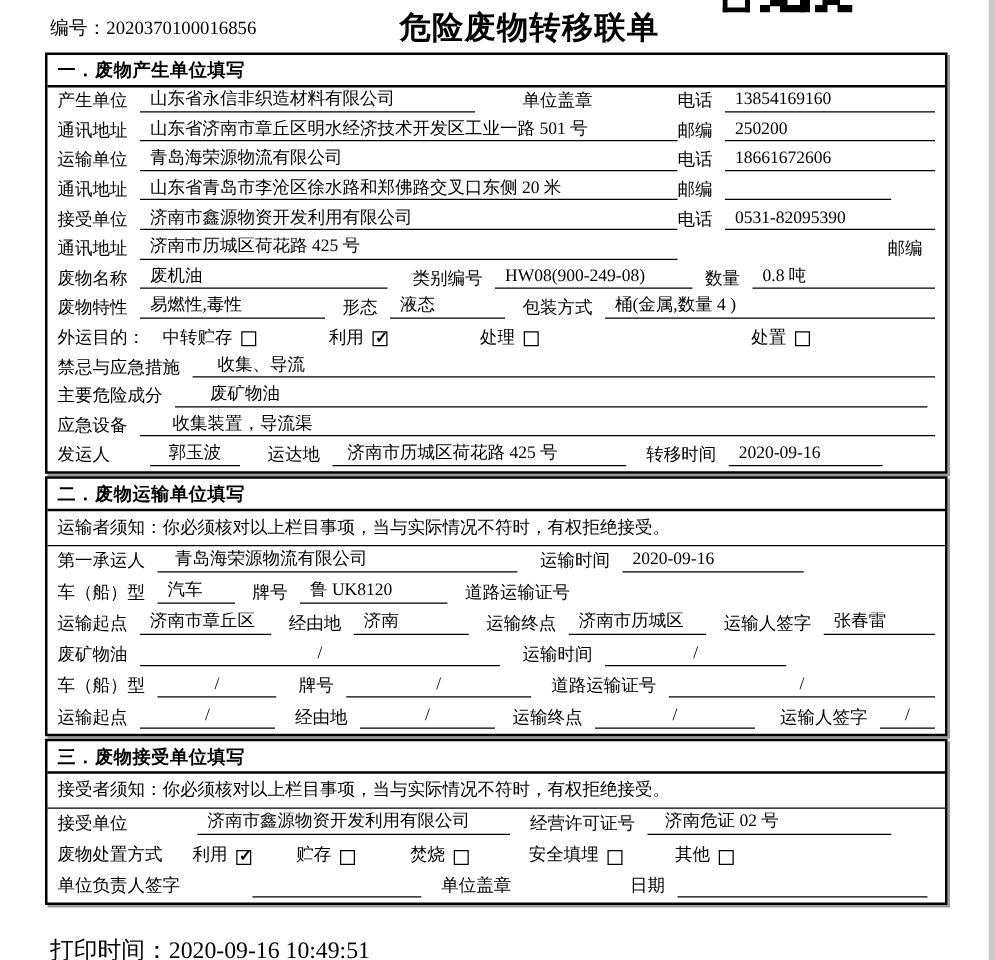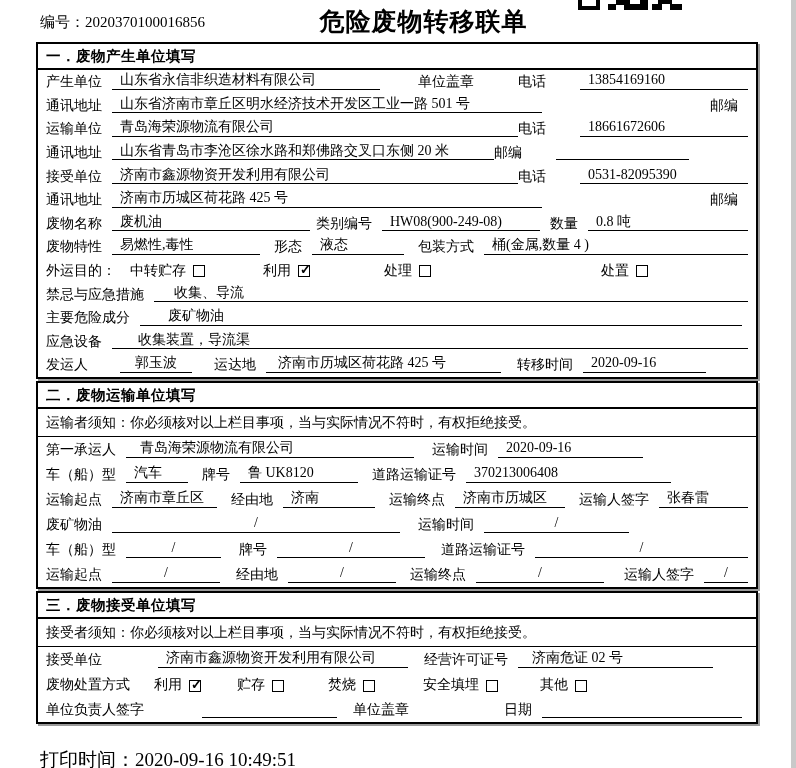--- a/index.html
+++ b/index.html
@@ -47,21 +47,21 @@
   .u {
     display:inline-block;
     border-bottom:1px solid #000;
     white-space:nowrap; overflow:hidden;
     padding:0 2px 1px 8px;
     line-height:1.1;
     min-height:15px;
   }
   .u.c { text-align:center; padding-left:2px; }
   .u.grow { flex:1; }
-  .group { display:flex; align-items:flex-end; margin-left:auto;gap:24px; }
+  .group { display:flex; align-items:flex-end; margin-left:auto; }
   .cb {
     display:inline-block; width:12px; height:12px;
     border:1px solid #000; position:relative;
     margin-left:7px; margin-bottom:1px; flex:none;
   }
   .cb.checked::after {
     content:"✓"; position:absolute; left:1px; top:-4px;
     font-size:13px; font-weight:bold;
   }
   .print-time { position:absolute; top:747px; left:40px; font-size:19px; white-space:nowrap; }
@@ -101,20 +101,21 @@
           <span class="lbl">电话</span>
           <span class="u" style="width:168px">13854169160</span>
         </span>
       </div>
 
       <div class="row">
         <span class="lbl">通讯地址</span>
         <span class="u" style="width:430px">山东省济南市章丘区明水经济技术开发区工业一路 501 号</span>
         <span class="group">
           <span class="lbl">邮编</span>
+          <span class="u" style="width:168px">250200</span>
         </span>
       </div>
 
       <div class="row">
         <span class="lbl">运输单位</span>
         <span class="u" style="width:430px">青岛海荣源物流有限公司</span>
         <span class="group">
           <span class="lbl">电话</span>
           <span class="u" style="width:168px">18661672606</span>
         </span>
@@ -143,21 +144,21 @@
         <span class="lbl">通讯地址</span>
         <span class="u" style="width:430px">济南市历城区荷花路 425 号</span>
         <span class="group">
           <span class="lbl">邮编</span>
         </span>
       </div>
 
       <div class="row">
         <span class="lbl">废物名称</span>
         <span class="u" style="width:198px">废机油</span>
-        <span class="lbl" style="margin-left:6px">类别编号</span>
+        <span class="lbl" style="margin-left:20px">类别编号</span>
         <span class="u" style="width:158px">HW08(900-249-08)</span>
         <span class="lbl" style="margin-left:10px">数量</span>
         <span class="u grow">0.8 吨</span>
       </div>
 
       <div class="row">
         <span class="lbl">废物特性</span>
         <span class="u" style="width:148px">易燃性,毒性</span>
         <span class="lbl" style="margin-left:14px">形态</span>
         <span class="u" style="width:92px">液态</span>
@@ -215,21 +216,20 @@
         <span class="lbl" style="margin-left:18px">运输时间</span>
         <span class="u" style="width:145px">2020-09-16</span>
       </div>
 
       <div class="row">
         <span class="lbl">车（船）型</span>
         <span class="u" style="width:62px">汽车</span>
         <span class="lbl" style="margin-left:14px">牌号</span>
         <span class="u" style="width:118px">鲁 UK8120</span>
         <span class="lbl" style="margin-left:14px">道路运输证号</span>
-        <span class="u" style="width:205px">370213006408</span>
       </div>
 
       <div class="row">
         <span class="lbl">运输起点</span>
         <span class="u" style="width:105px">济南市章丘区</span>
         <span class="lbl" style="margin-left:14px">经由地</span>
         <span class="u" style="width:92px">济南</span>
         <span class="lbl" style="margin-left:14px">运输终点</span>
         <span class="u" style="width:110px">济南市历城区</span>
         <span class="lbl" style="margin-left:14px">运输人签字</span>

